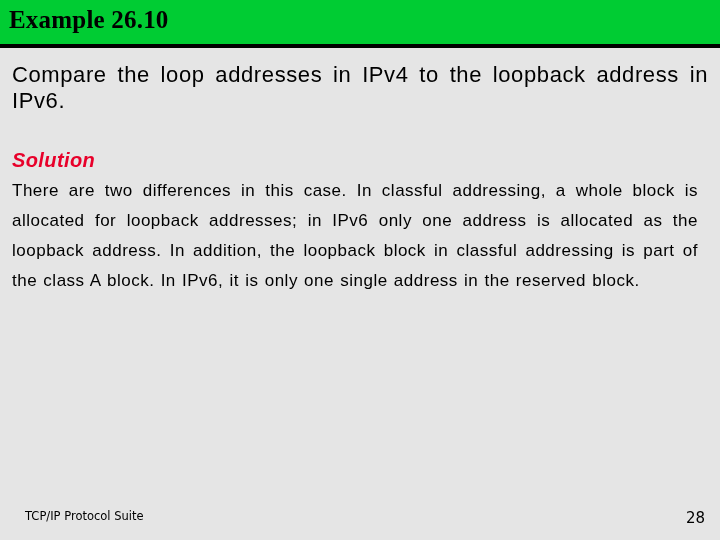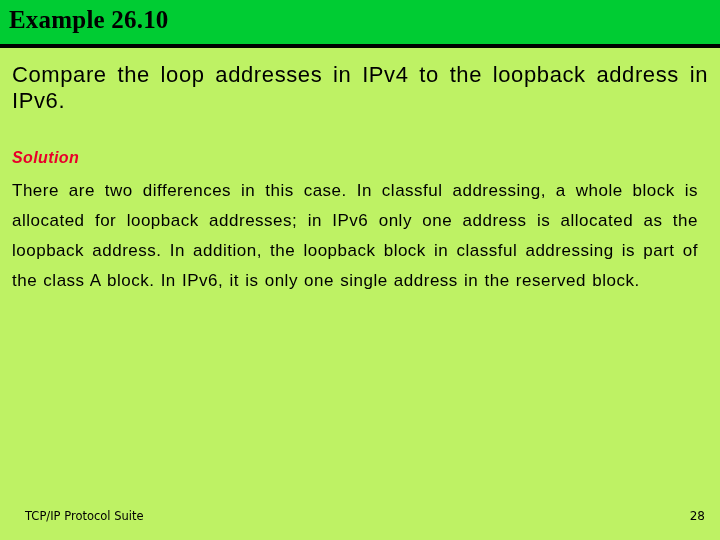--- a/index.html
+++ b/index.html
@@ -11,21 +11,21 @@
     height: 540px;
     background: #ffffff;
     font-family: "Liberation Sans", sans-serif;
     overflow: hidden;
     position: relative;
   }
   .slide {
     position: relative;
     width: 720px;
     height: 540px;
-    background: #bef264;
+    background: #e5e5e5;
     text-decoration: underline;
   }
   
   .title-bar {
     position: absolute;
     left: 0;
     top: 0;
     width: 720px;
     height: 47px;
     background: #00cc33;
@@ -59,21 +59,21 @@
     line-height: 26px;
     color: #000000;
     text-align: justify;
     letter-spacing: 0.6px;
     word-spacing: 2px;
   }
   .solution-label {
     position: absolute;
     left: 12px;
     top: 149px;
-    font-size: 16px;
+    font-size: 20px;
     font-weight: bold;
     font-style: italic;
     color: #e8002a;
     letter-spacing: 0.4px;
   }
   .solution-body {
     position: absolute;
     left: 12px;
     top: 176px;
     width: 686px;
@@ -91,21 +91,21 @@
     top: 509px;
     font-size: 11.5px;
     color: #000000;
     font-family: "DejaVu Sans", sans-serif;
     margin-left: 11px;
   }
   .footer-right {
     position: absolute;
     right: 15px;
     top: 509px;
-    font-size: 12px;
+    font-size: 15px;
     color: #000000;
     font-family: "DejaVu Sans", sans-serif;
   }
 </style>
 </head>
 <body>
 
 <div class="slide">
 
   <div class="title-bar"></div>

